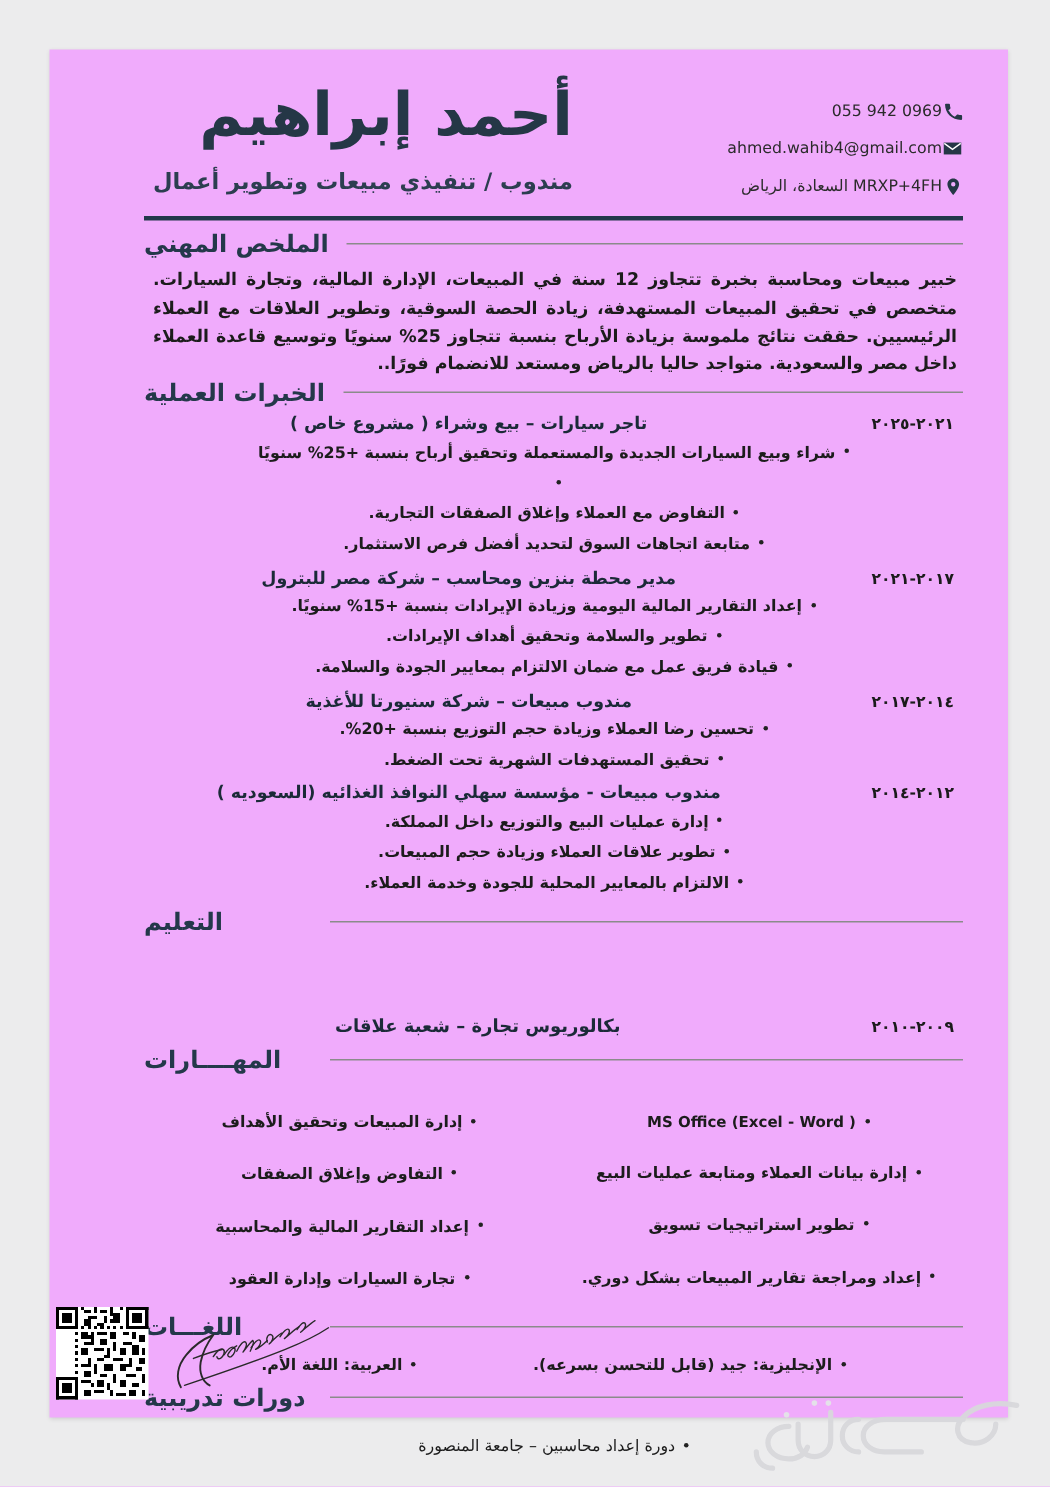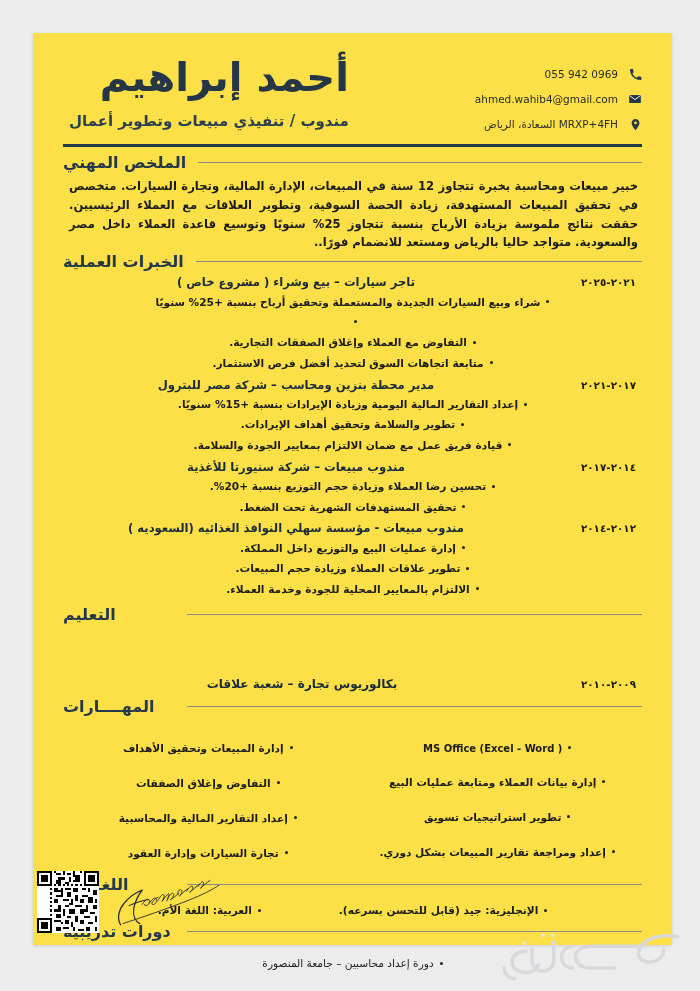--- a/index.html
+++ b/index.html
@@ -16,22 +16,23 @@
     position: relative;
   }
 
   
   #page-sheet {
     position: absolute;
     left: 33px;
     top: 33px;
     width: 639px;
     height: 912px;
-    background: #fde047;
+    background: #f0abfc;
     box-shadow: 0 1px 3px rgba(0,0,0,0.13);
+    padding-left: 33px;
   }
 
   
   .header {
     position: relative;
     height: 120px;
     padding: 22px 30px 0 30px;
     display: flex;
     flex-direction: row-reverse;
     justify-content: space-between;
@@ -61,21 +62,20 @@
     direction: ltr;
     margin-top: 8px;
     margin-left: 42px;
   }
 
   .contact-row {
     display: flex;
     flex-direction: row-reverse;
     align-items: center;
     justify-content: flex-start;
-    gap: 10px;
     height: 22px;
     margin-bottom: 3px;
   }
 
   .contact-icon {
     width: 14px; height: 14px;
     flex: 0 0 14px;
     display: flex; align-items: center; justify-content: center;
     color: #253746;
   }

